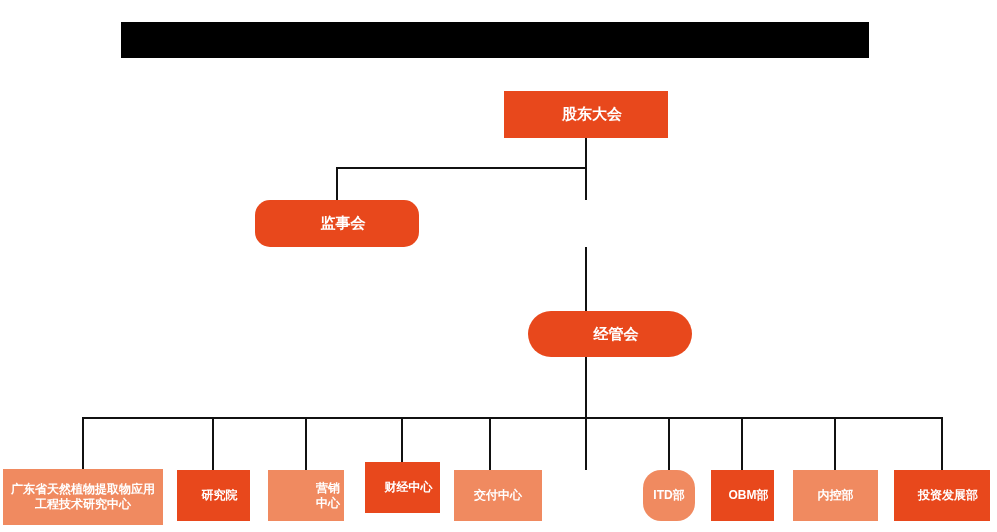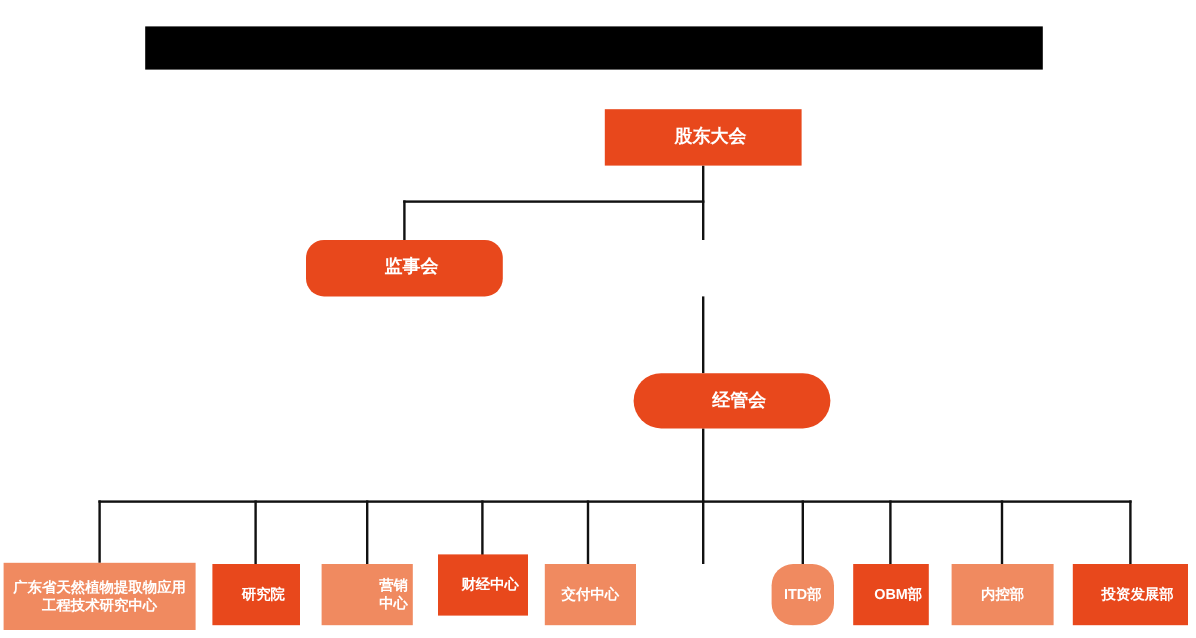--- a/index.html
+++ b/index.html
@@ -68,19 +68,19 @@
   <div class="node primary" style="left:504px; top:91px; width:164px; height:47px;">股东大会</div>
 
   <div class="node primary" style="left:255px; top:200px; width:164px; height:47px;border-radius:15px;">监事会</div>
 
   <div class="node primary" style="left:528px; top:311px; width:164px; height:46px;border-radius:23px;">经管会</div>
 
   <div class="node secondary dept dept-small" style="left:3px; top:469px; width:160px; height:56px;">广东省天然植物提取物应用工程技术研究中心</div>
   <div class="node primary dept" style="left:177px; top:470px; width:73px; height:51px;">研究院</div>
   <div class="node secondary dept" style="left:268px; top:470px; width:76px; height:51px;padding-left:48px;">营销中心</div>
   <div class="node primary dept" style="left:365px; top:462px; width:75px; height:51px;">财经中心</div>
-  <div class="node secondary dept" style="left:454px; top:470px; width:76px; height:51px;">交付中心</div>
+  <div class="node secondary dept" style="left:454px; top:470px; width:88px; height:51px;">交付中心</div>
   <div class="node secondary dept" style="left:643px; top:470px; width:52px; height:51px;border-radius:18px;">ITD部</div>
   <div class="node primary dept" style="left:711px; top:470px; width:63px; height:51px;">OBM部</div>
   <div class="node secondary dept" style="left:793px; top:470px; width:85px; height:51px;">内控部</div>
   <div class="node primary dept" style="left:894px; top:470px; width:96px; height:51px;">投资发展部</div>
 
 </div>
 
 </body></html>

